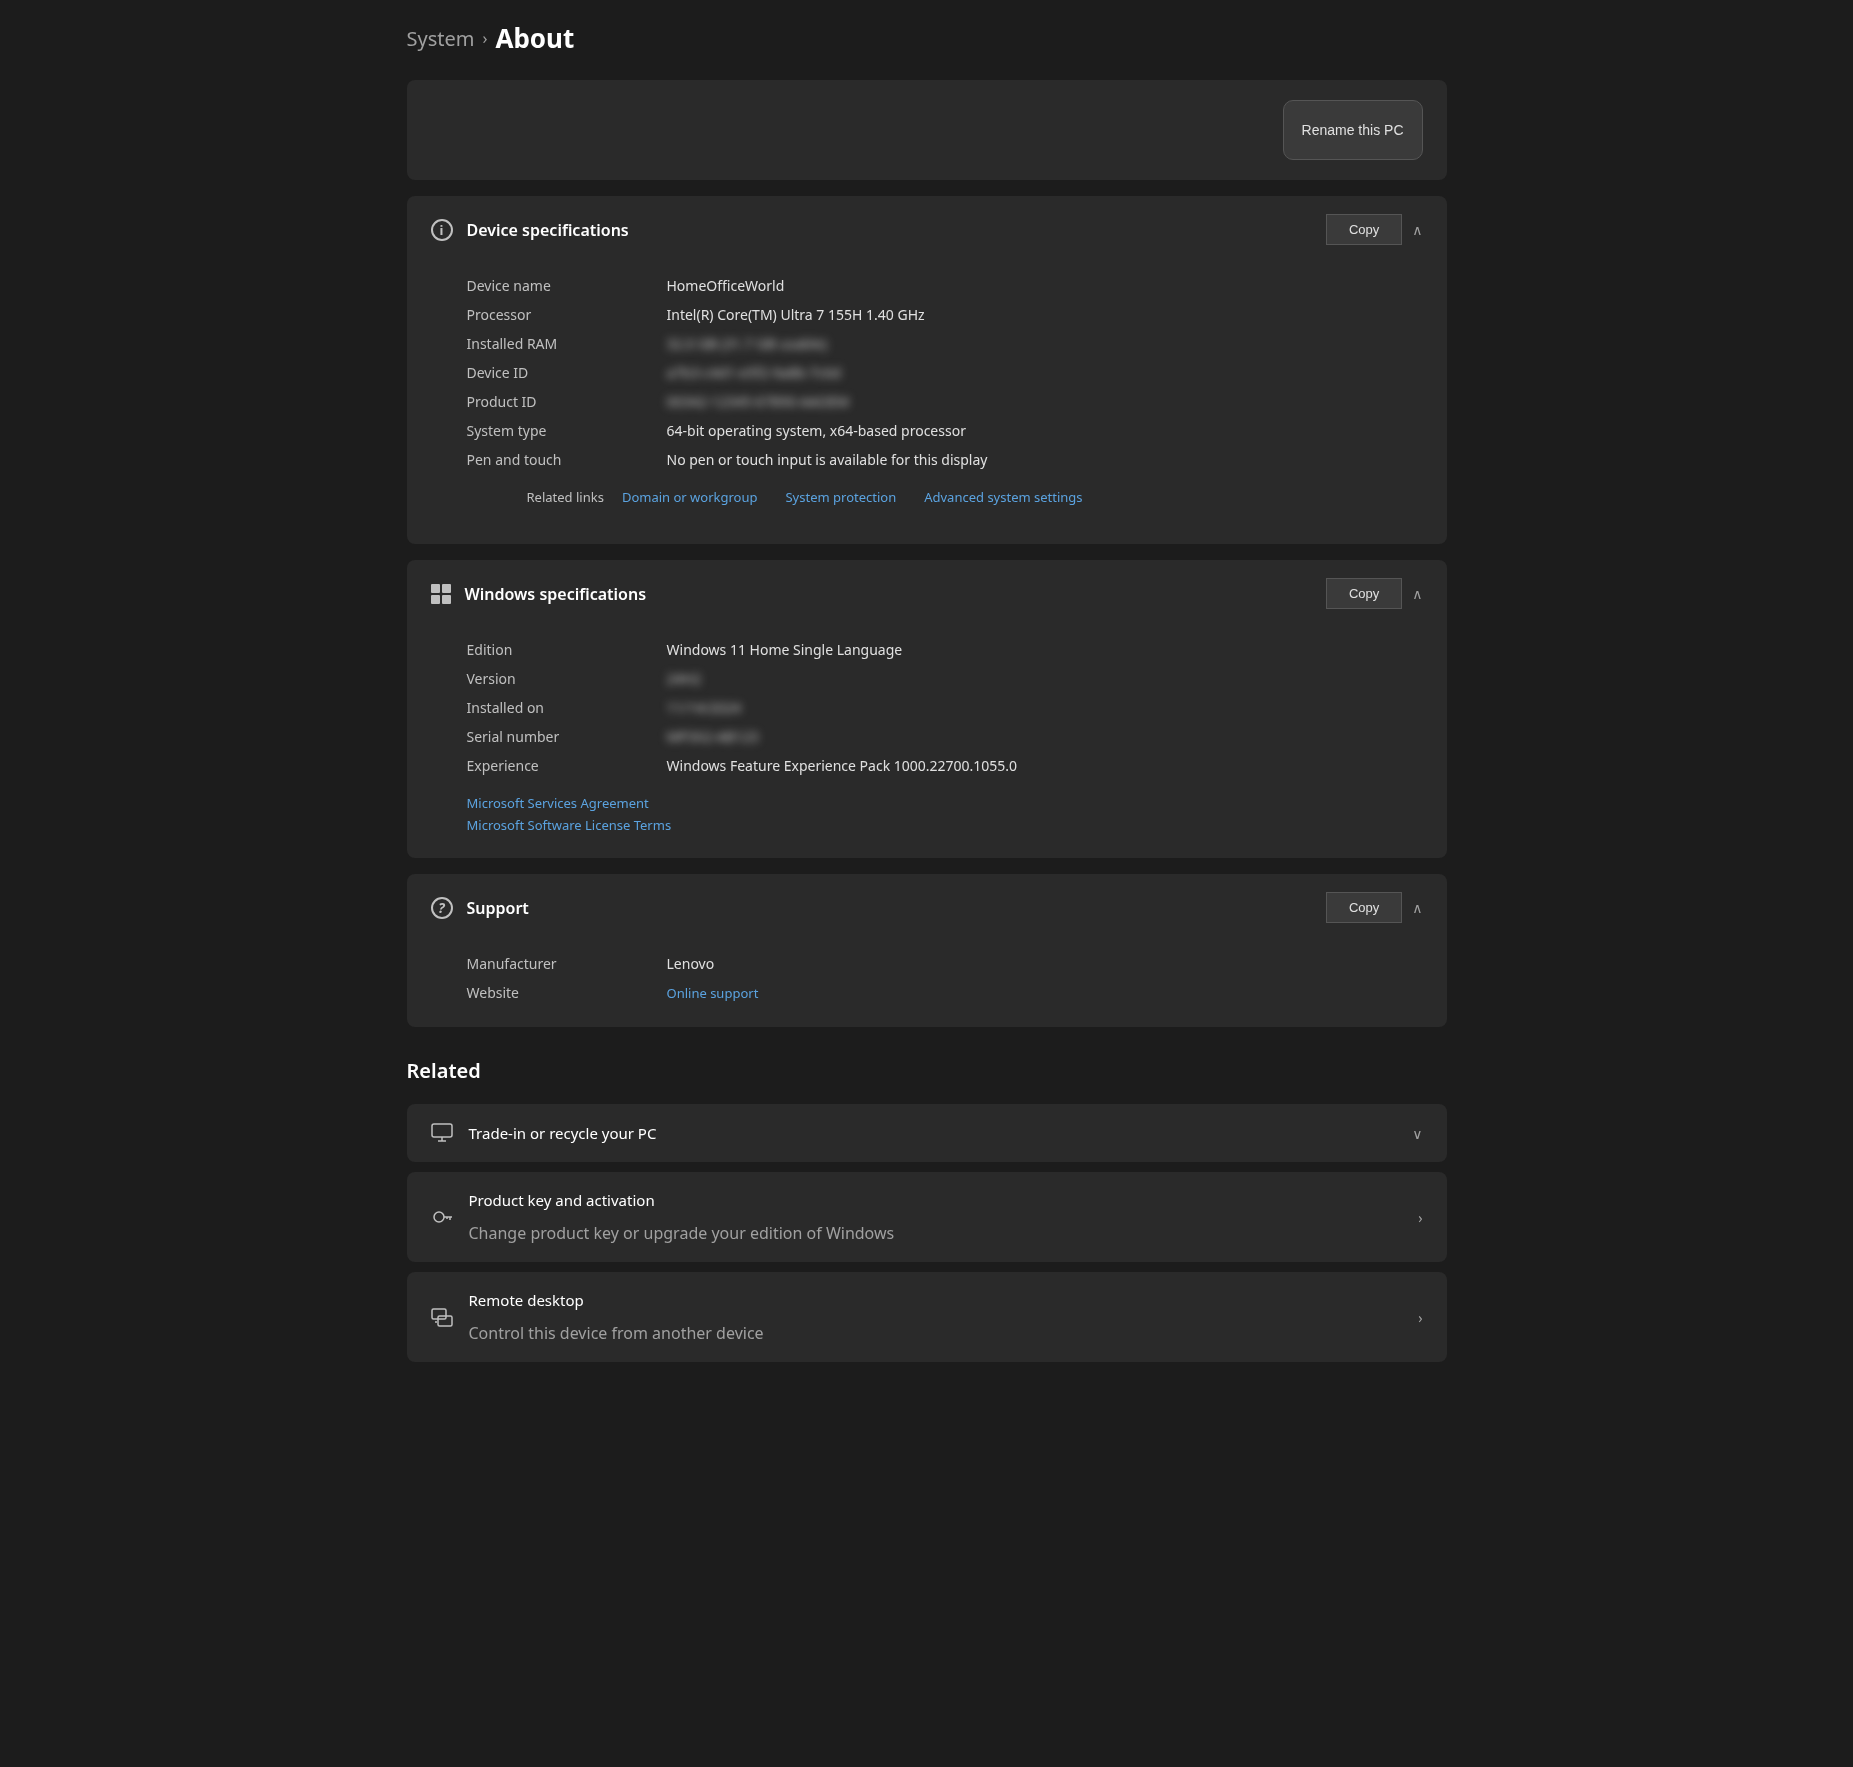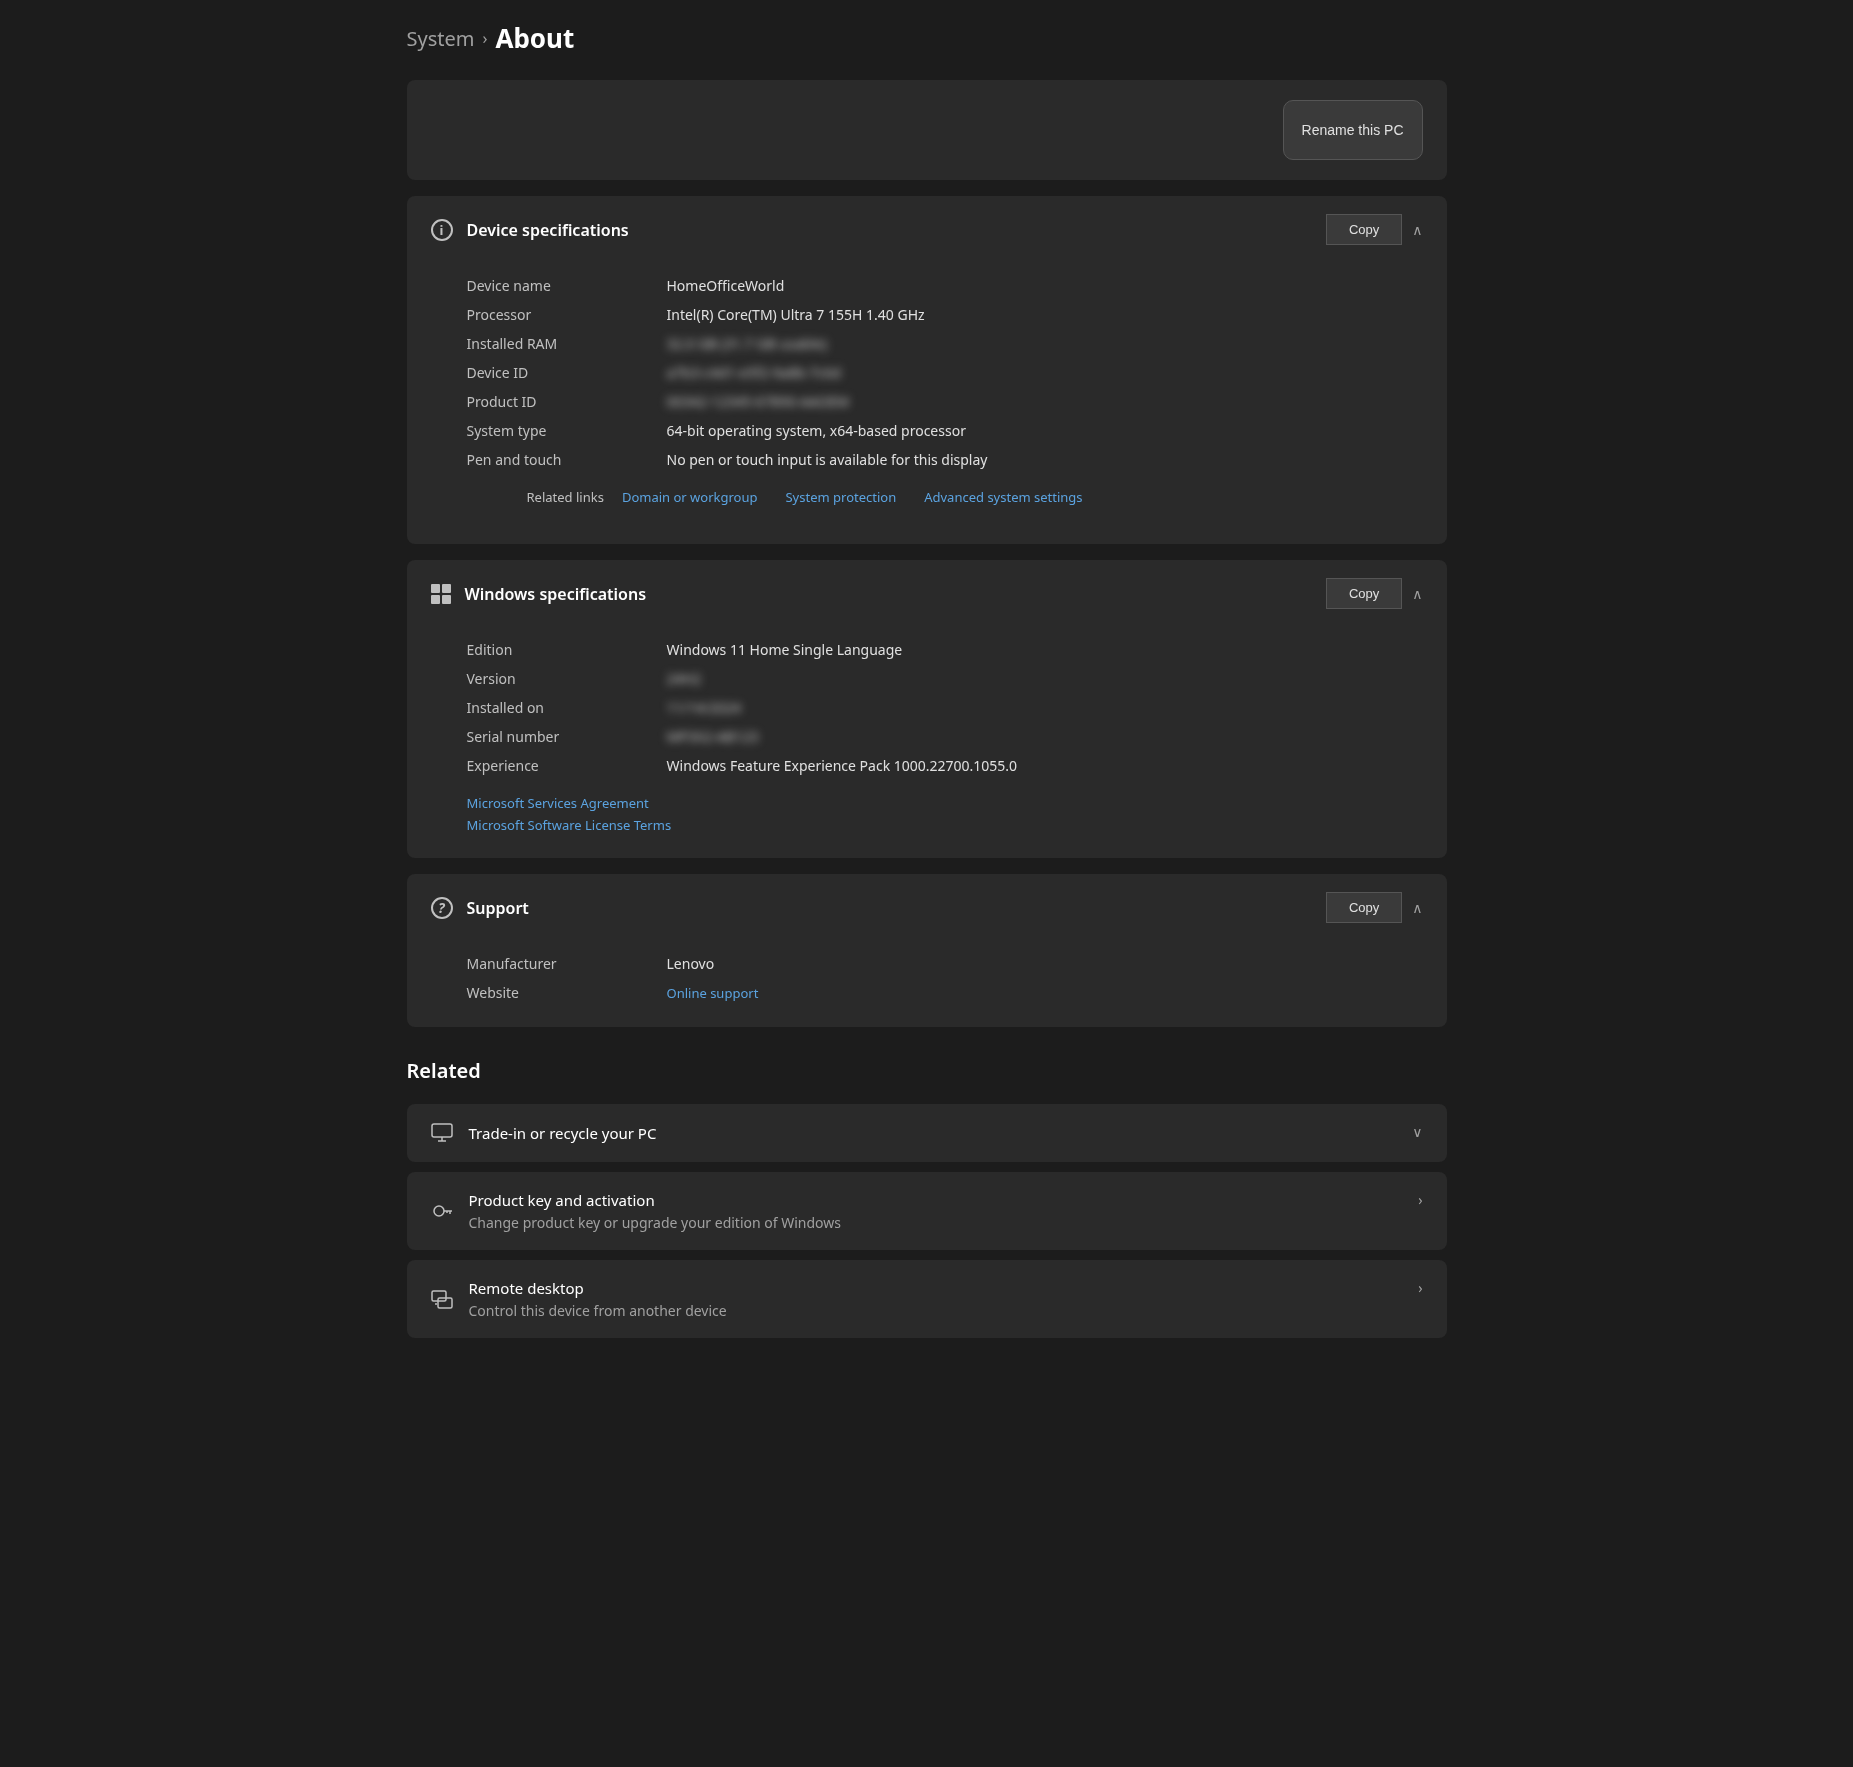--- a/index.html
+++ b/index.html
@@ -207,20 +207,21 @@
 
     
     .related-item {
       background-color: #2a2a2a;
       border-radius: 8px;
       margin-bottom: 10px;
     }
 
     .related-item-header {
       display: flex;
+      align-items: center;
       padding: 18px 24px;
       cursor: pointer;
       justify-content: space-between;
     }
 
     .related-item-left {
       display: flex;
       align-items: center;
       gap: 16px;
     }
@@ -234,23 +235,23 @@
       color: #c0c0c0;
       font-size: 18px;
     }
 
     .related-item-text {
       font-size: 15px;
       color: #ffffff;
     }
 
     .related-item-sub {
-      font-size: 14px;
+      font-size: 16px;
       color: #a0a0a0;
-      margin-top: 3px;
+      margin-top: 12px;
     }
 
     .chevron-right {
       color: #a0a0a0;
       font-size: 14px;
     }
 
     .support-icon {
       width: 22px;
       height: 22px;

